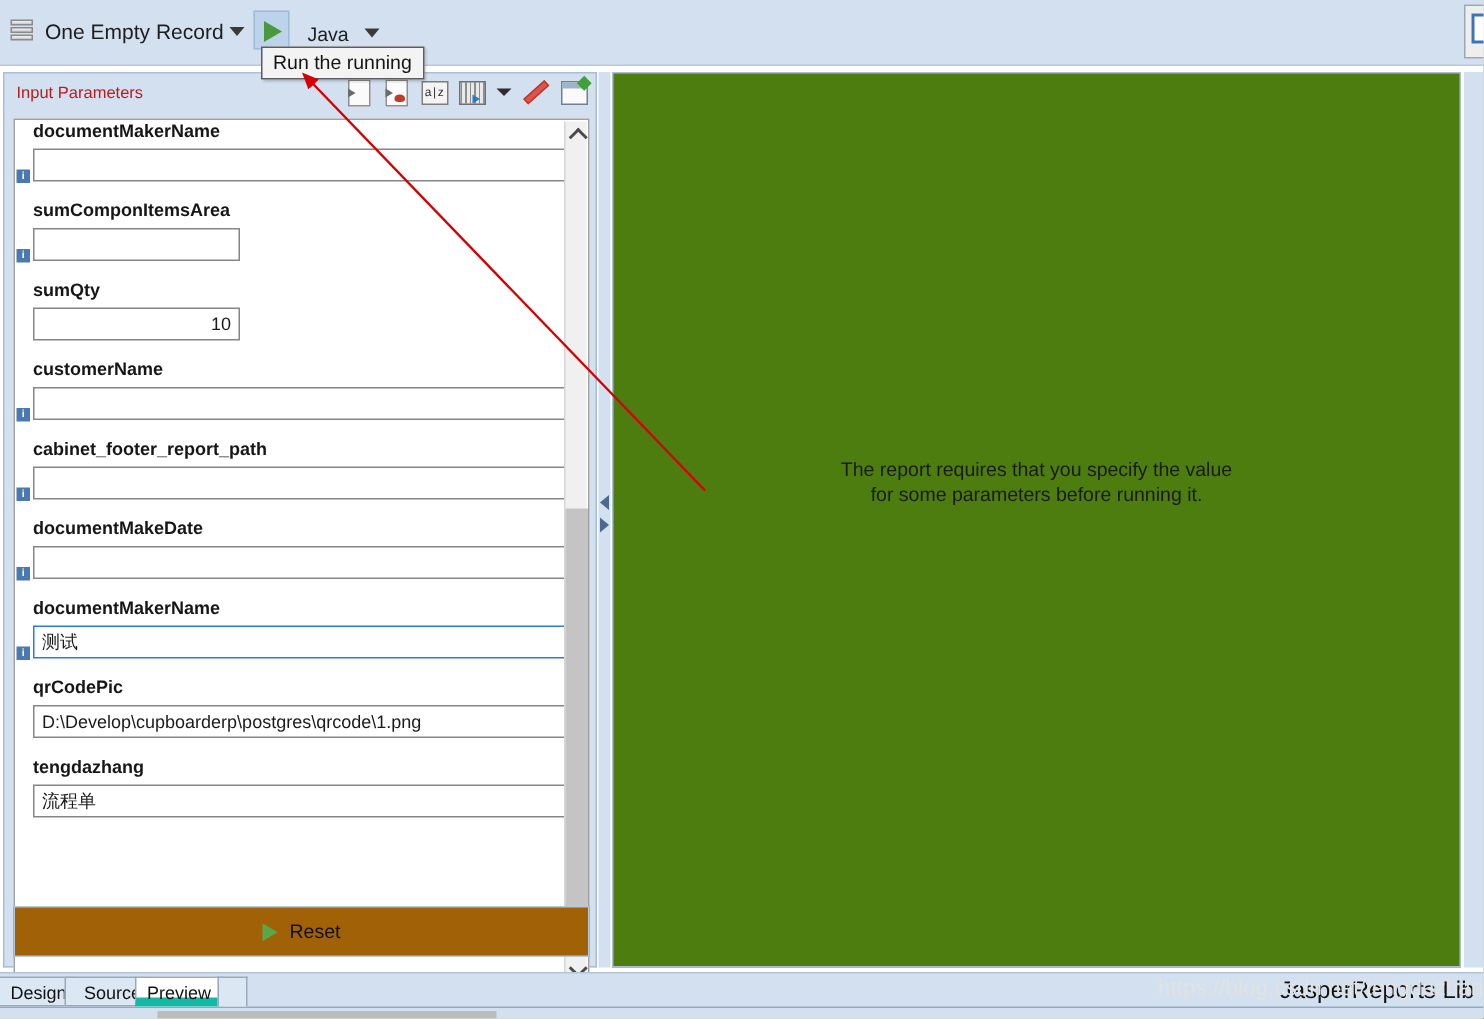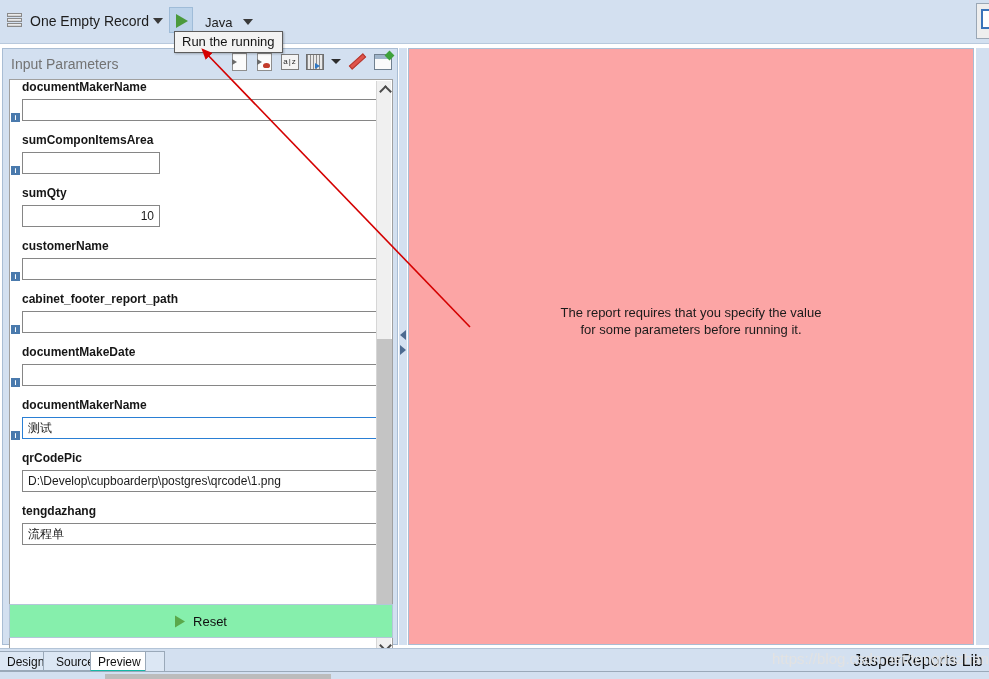--- a/index.html
+++ b/index.html
@@ -113,22 +113,22 @@
     box-sizing: border-box;
   }
   #params-header {
     position: absolute;
     left: 0; top: 0;
     width: 100%; height: 29px;
   }
   #params-title {
     position: absolute;
     left: 8px; top: 7px;
-    font-size: 14px;
-    color: #737373;
+    font-size: 11px;
+    color: #b91c1c;
   }
   #params-toolbar {
     position: absolute;
     right: 6px; top: 4px;
     display: flex;
     align-items: center;
     gap: 8px;
   }
   .tbicon {
     width: 17px; height: 17px;
@@ -321,21 +321,21 @@
     left: 0; top: 258px;
     width: 15px; height: 272px;
     background: #c4c4c4;
   }
 
   
   #reset-bar {
     position: absolute;
     left: 6px; bottom: 6px;
     width: 384px; height: 34px;
-    background: #86efac;
+    background: #a16207;
     border: 1px solid #b4c6d9;
     box-sizing: border-box;
   }
   #reset-button {
     position: absolute;
     left: 50%; top: 50%;
     transform: translate(-50%,-50%);
     display: flex;
     align-items: center;
     gap: 8px;
@@ -374,21 +374,21 @@
     border-top: 5px solid transparent;
     border-bottom: 5px solid transparent;
     border-left: 6px solid #4c6a90;
   }
 
   
   #preview-panel {
     position: absolute;
     left: 408px; top: 48px;
     width: 566px; height: 597px;
-    background: #fca5a5;
+    background: #4d7c0f;
     border: 1px solid #a9bdd4;
     box-sizing: border-box;
   }
   #preview-message {
     position: absolute;
     left: 0; top: 255px;
     width: 100%;
     text-align: center;
     font-size: 13px;
     line-height: 17px;
@@ -435,21 +435,21 @@
     padding: 0 7px;
     font-size: 12px;
     line-height: 20px;
     color: #111111;
     border: 1px solid #9aa9b9;
     background: #dce7f4;
     box-sizing: border-box;
   }
   .tab.active {
     background: #ffffff;
-    border-bottom: 1px solid #14b8a6;
+    border-bottom: 6px solid #14b8a6;
     font-weight: normal;
   }
   #tab-design { left: -1px; }
   #tab-source { left: 43px; padding-left: 12px; }
   #tab-preview { left: 90px; }
   #tab-gap {
     position: absolute;
     left: 145px; top: 2px;
     width: 20px; height: 20px;
     border: 1px solid #9aa9b9;

